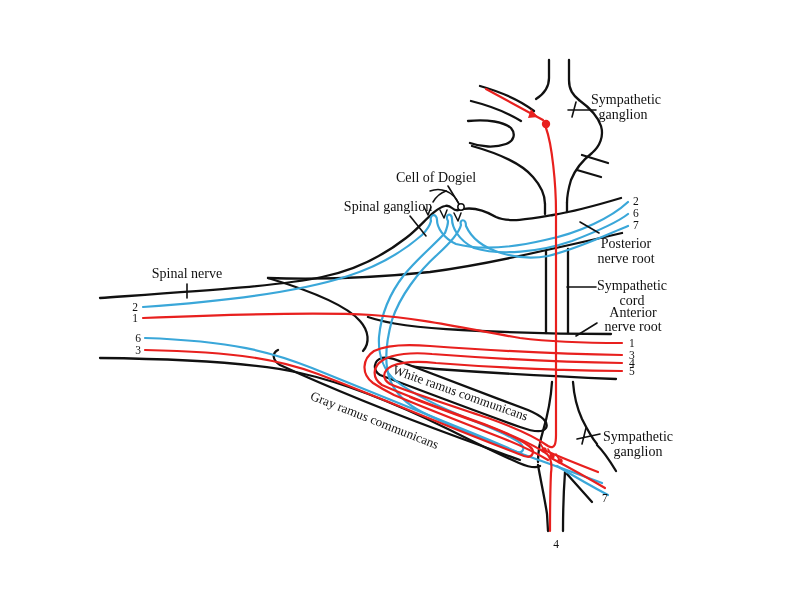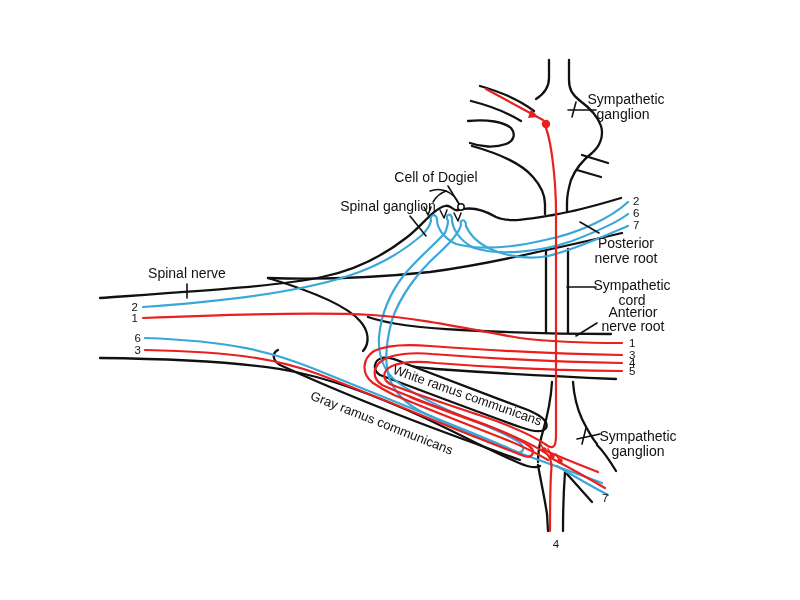--- a/index.html
+++ b/index.html
@@ -1,17 +1,17 @@
 <!DOCTYPE html>
 <html><head>
 <meta charset="utf-8">
 <style>
   html,body{margin:0;padding:0;background:#ffffff;}
   .stage{width:732px;height:600px;position:relative;background:#fff;overflow:hidden;
-         font-family:Liberation Sans, sans-serif;}
+         font-family:Liberation Serif, serif;}
   svg{display:block}
   .outline{fill:none;stroke:#111111;stroke-width:2.3;stroke-linecap:round;stroke-linejoin:round;}
   .thin{fill:none;stroke:#111111;stroke-width:1.5;stroke-linecap:round;}
   .pointer{fill:none;stroke:#111111;stroke-width:1.6;stroke-linecap:round;}
   .fiber-red{fill:none;stroke:#e8201e;stroke-width:2.2;stroke-linecap:round;}
   .fiber-blue{fill:none;stroke:#3aa7d9;stroke-width:2.2;stroke-linecap:round;}
   .lbl{font-size:14px;fill:#111111;}
   .num{font-size:11.5px;fill:#111111;}
   .ramus{font-size:13px;fill:#111111;}
 </style>

